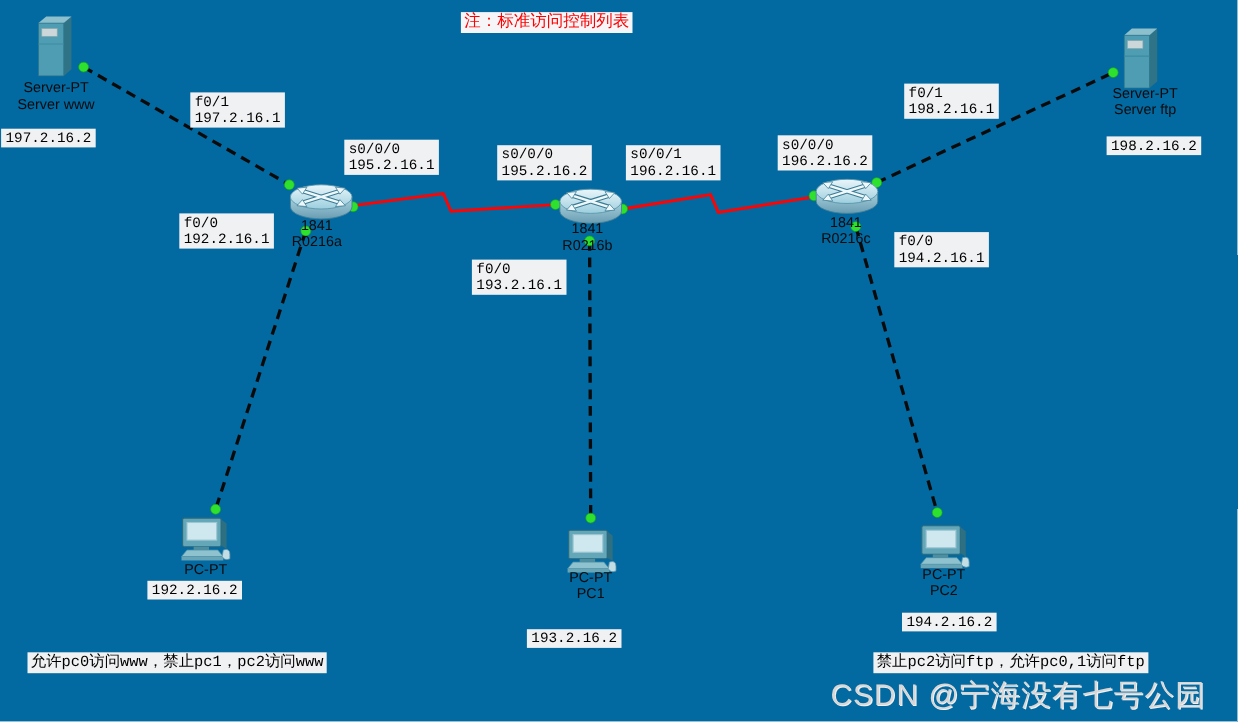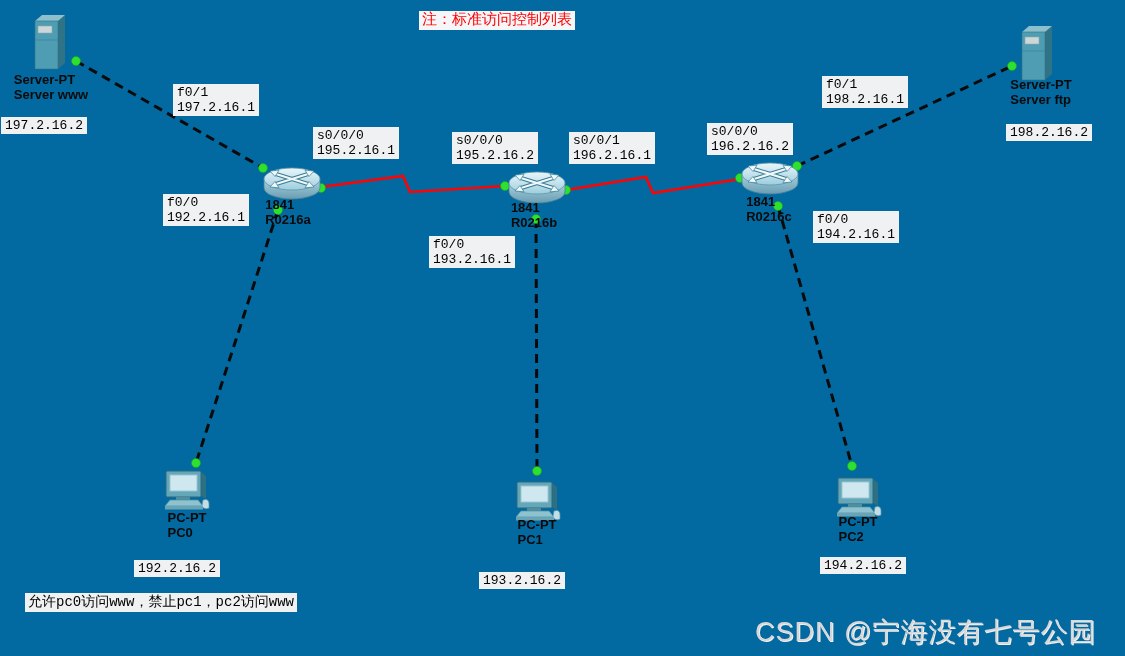--- a/index.html
+++ b/index.html
@@ -3,22 +3,22 @@
 <meta charset="utf-8">
 <style>
   html,body{margin:0;padding:0;background:#fff;}
   .canvas{
     position:relative;width:1125px;height:656px;background:#0369a1;
     font-family:"Liberation Sans",sans-serif;overflow:hidden;
   }
   svg.wires{position:absolute;left:0;top:0;width:1125px;height:656px;}
   .icon{position:absolute;}
   .devlabel{
-    position:absolute;transform:translateX(-50%);text-align:left;
-    font-size:13px;line-height:15px;color:#0a0a0a;white-space:nowrap;font-weight:bold;
+    position:absolute;transform:translateX(-50%);text-align:center;
+    font-size:13px;line-height:15px;color:#0a0a0a;white-space:nowrap;
   }
   .portlabel,.iplabel{
     position:absolute;background:#f0f1f3;color:#000;
     font-family:"Liberation Mono","DejaVu Sans Mono",monospace;
     font-size:13px;line-height:15px;padding:1px 4px;white-space:nowrap;
   }
   .note-red{
     position:absolute;color:#ff0000;background:#f6f6f8;
     font-size:15px;line-height:17px;padding:1px 3px;white-space:nowrap;
     font-family:"Liberation Mono","DejaVu Sans Mono",monospace;
@@ -243,21 +243,22 @@
     <div>f0/0</div>
     <div>194.2.16.1</div>
   </div>
   <div class="portlabel" style="left:822px;top:76px">
     <div>f0/1</div>
     <div>198.2.16.1</div>
   </div>
 
   <div class="iplabel" style="left:1px;top:117px">197.2.16.2</div>
   <div class="iplabel" style="left:1006px;top:124px">198.2.16.2</div>
-  <div class="iplabel" style="left:134px;top:560px">192.2.16.2</div>
+  <div class="iplabel" style="left:134px;top:528px">192.2.16.2</div>
   <div class="iplabel" style="left:479px;top:572px">193.2.16.2</div>
   <div class="iplabel" style="left:820px;top:557px">194.2.16.2</div>
 
   <div class="annotation" style="left:25px;top:593px">允许pc0访问www，禁止pc1，pc2访问www</div>
+  <div class="annotation" style="left:794px;top:593px">禁止pc2访问ftp，允许pc0,1访问ftp</div>
 
   <div class="watermark" style="left:755px;top:617px">CSDN @宁海没有七号公园</div>
 
 </div>
 
 </body></html>

